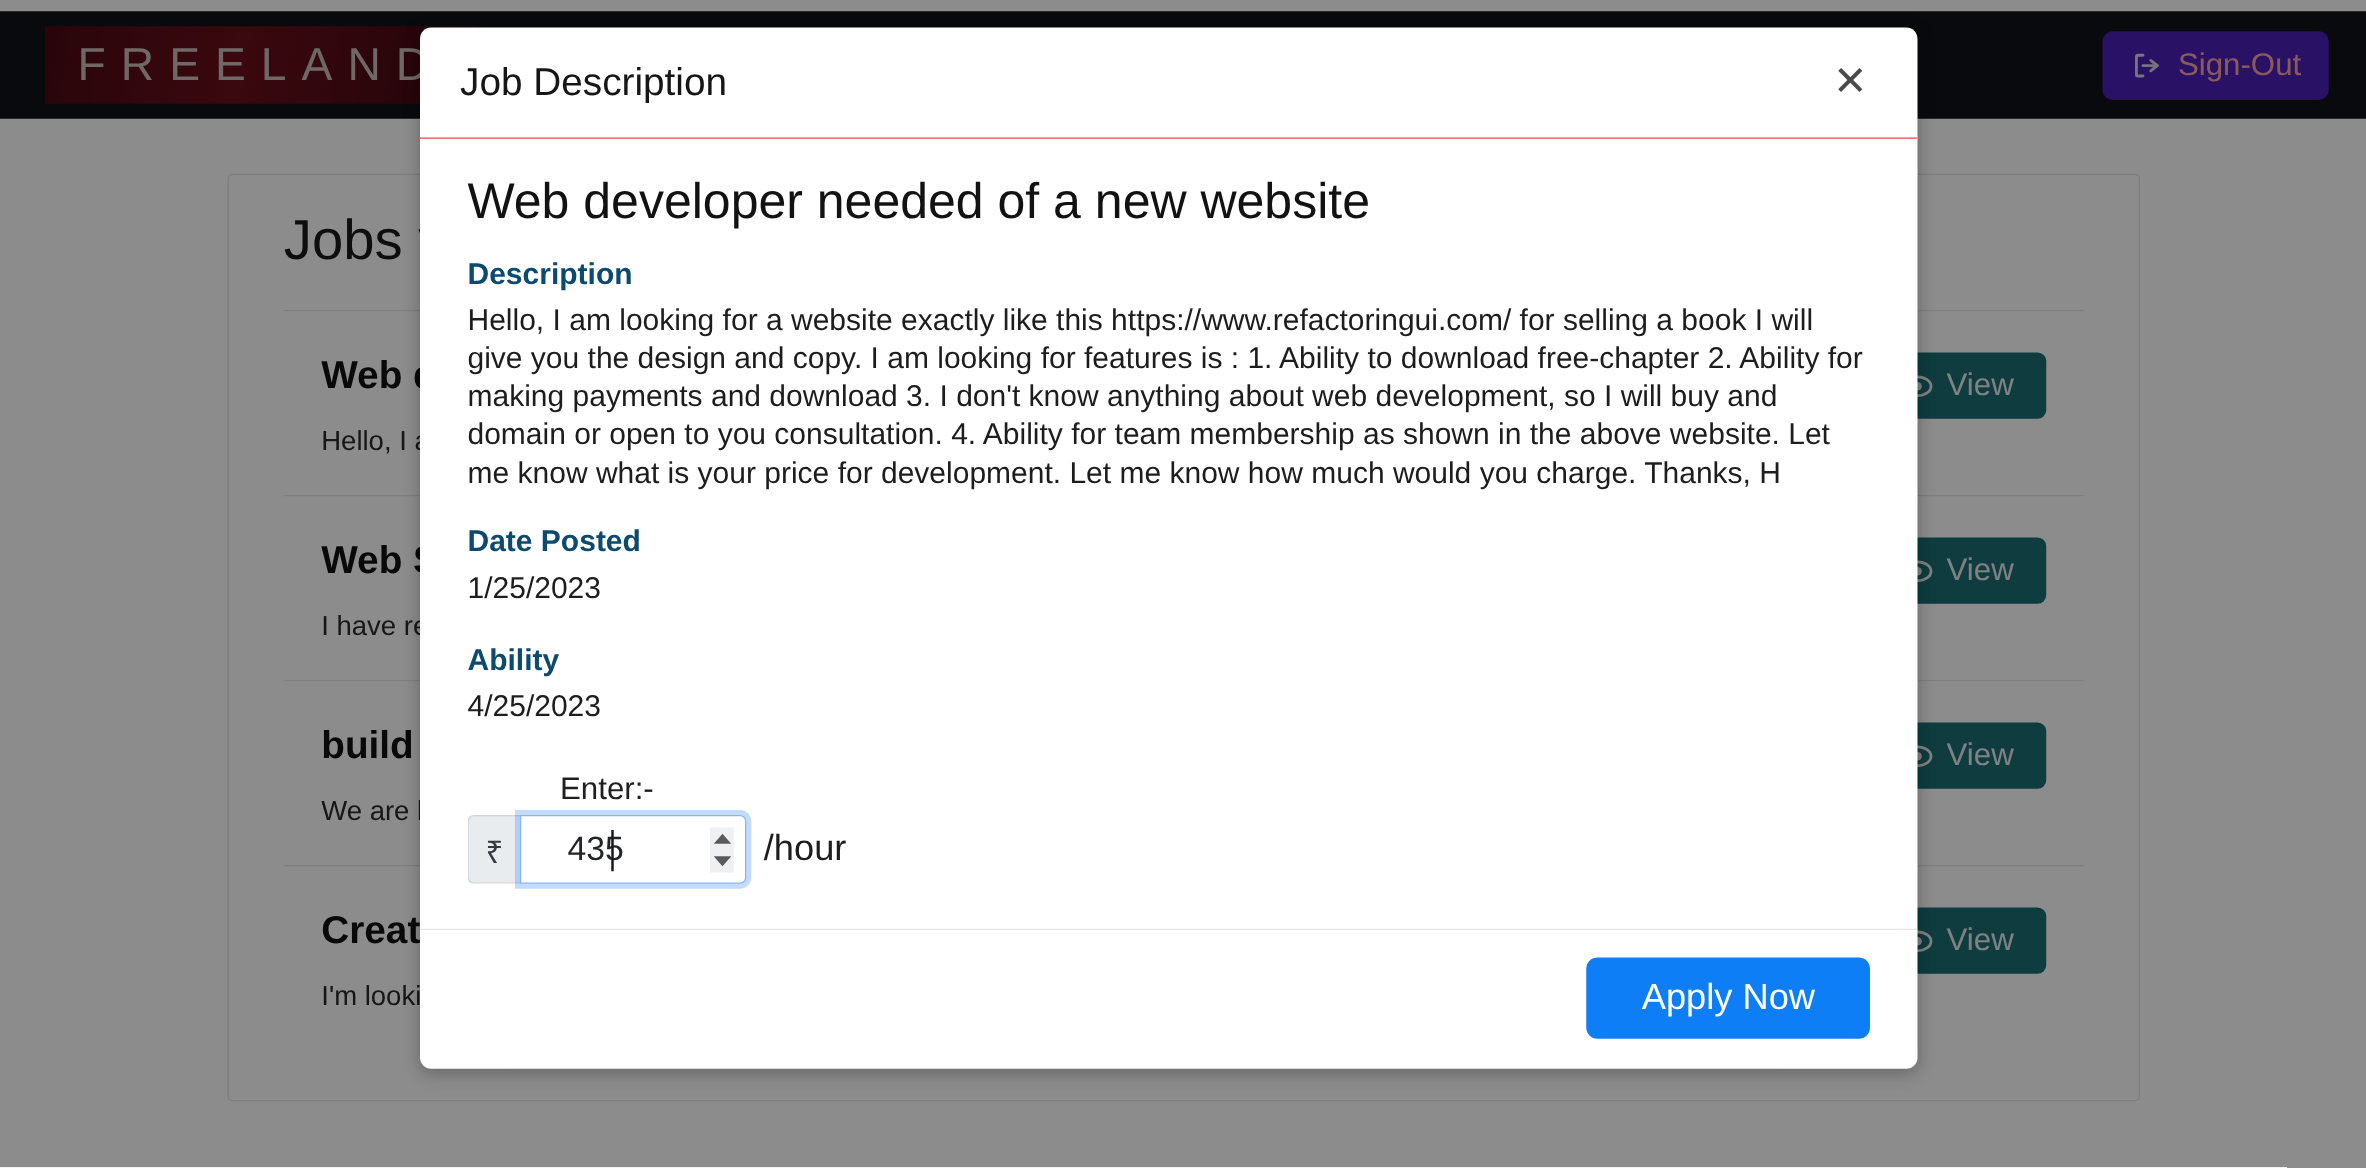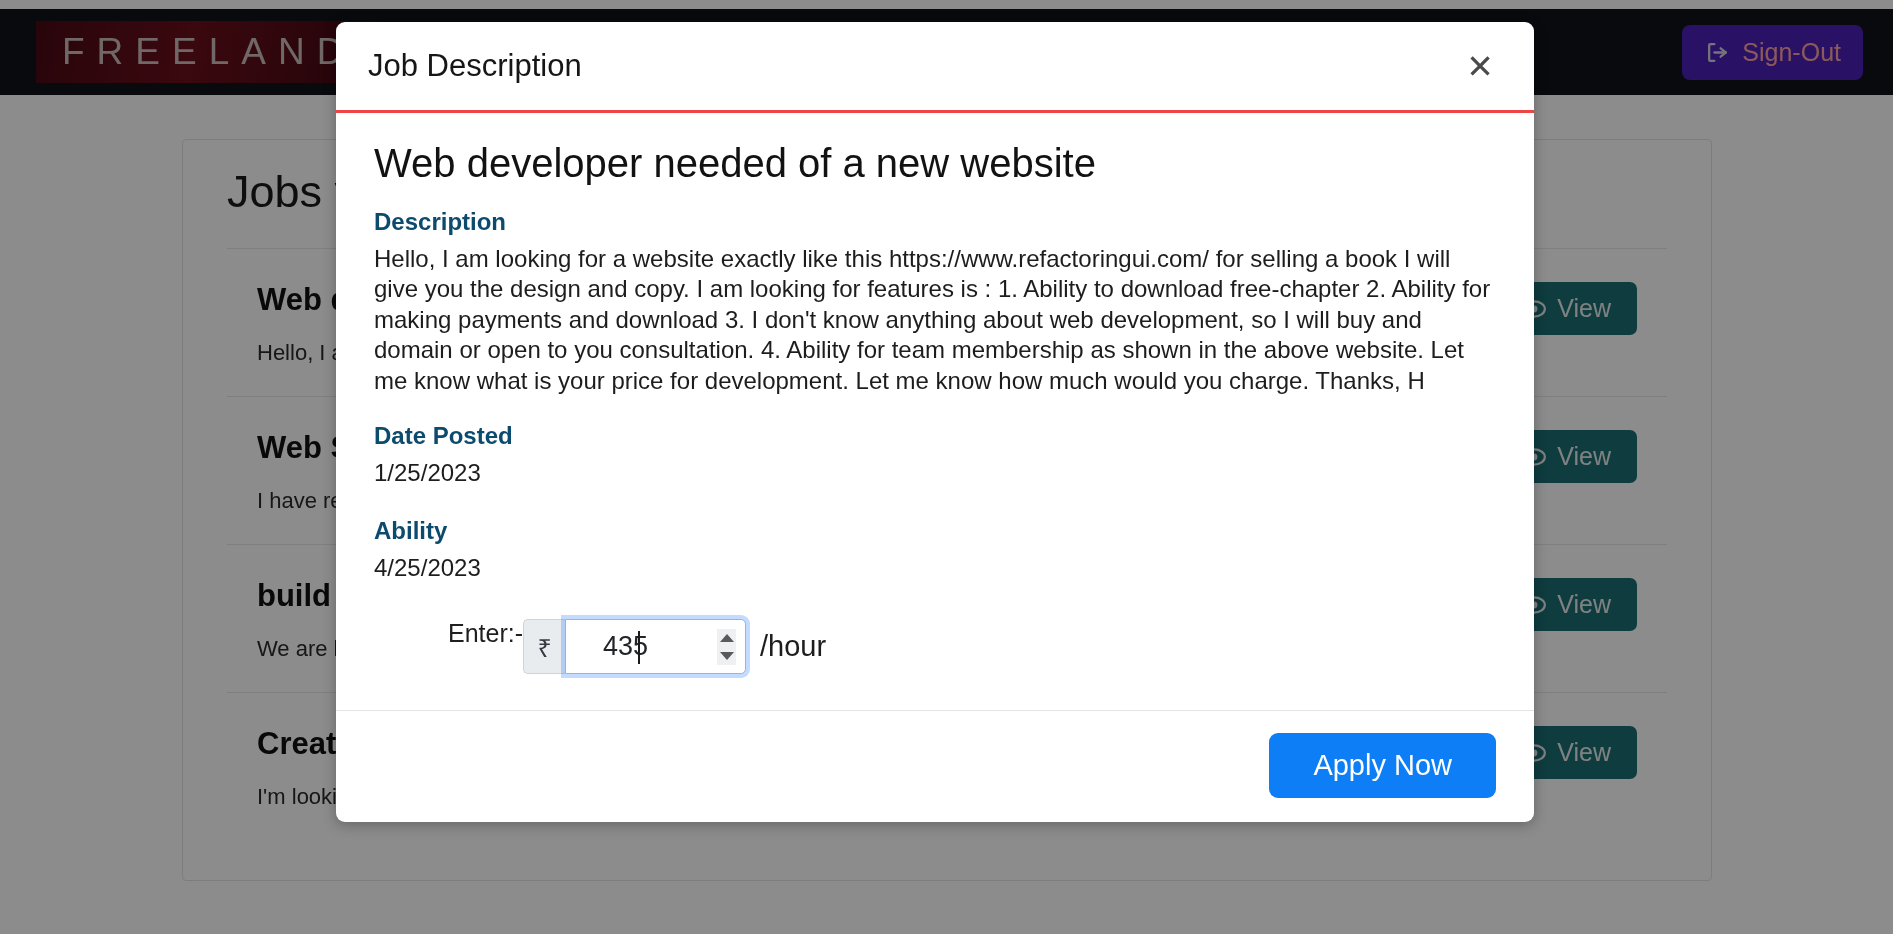--- a/index.html
+++ b/index.html
@@ -142,24 +142,24 @@
     left: 336px; top: 22px;
     width: 1198px;
     background: #ffffff;
     border-radius: 9px;
     box-shadow: 0 3px 14px rgba(0,0,0,0.28);
     overflow: hidden;
   }
 
   .modal-header {
     display: flex;
-    align-items: center;
+    align-items: flex-start;
     justify-content: space-between;
     padding: 26px 36px 26px 32px;
-    border-bottom: 3px solid #ef4444;
+    border-bottom: 1px solid #ef4444;
   }
   .modal-header-title {
     font-size: 31px;
     color: #161616;
     font-weight: 400;
   }
   .modal-close {
     background: none;
     border: none;
     font-size: 33px;
@@ -192,21 +192,21 @@
     color: #1d1d1d;
     margin: 0;
     line-height: 1.27;
   }
   .desc-text { margin-bottom: 26px; }
   .block-gap { margin-top: 28px; }
 
   .enter-row {
     margin-top: 36px;
     display: flex;
-    flex-direction: row;
+    flex-direction: column;
     align-items: flex-start;
   }
   .enter-label {
     font-size: 25px;
     color: #1f1f1f;
     margin: 0 0 6px 74px;
   }
   .input-group {
     display: flex;
     align-items: stretch;

